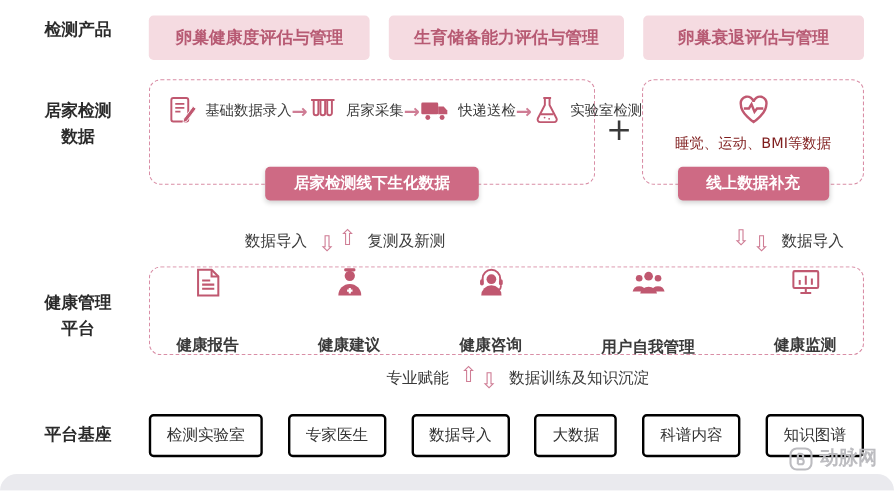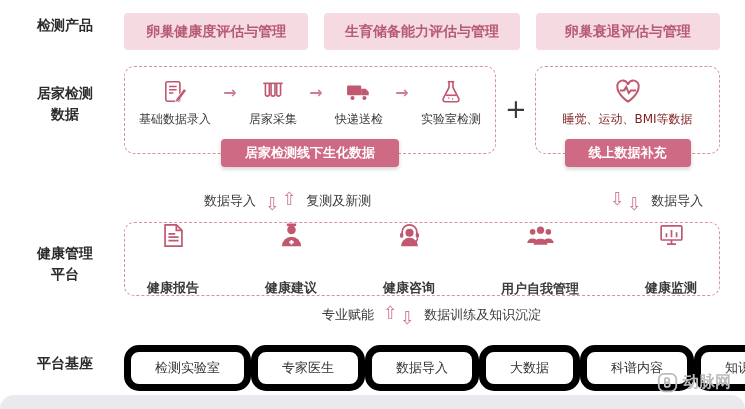--- a/index.html
+++ b/index.html
@@ -12,21 +12,21 @@
   
   .products{position:absolute;left:124px;top:13px;width:596px;display:flex;gap:16px;}
   .pbox{flex:1;background:#f5dbe1;color:#b75a73;font-weight:700;font-size:14px;
         height:37px;display:flex;align-items:center;justify-content:center;border-radius:4px;}
   
   .dashbox{position:absolute;border:1.5px dashed #d98ea6;border-radius:10px;box-sizing:border-box;background:#fff;}
   #home-box{left:124px;top:66px;width:372px;height:88px;display:flex;
             justify-content:space-between;align-items:flex-start;padding:12px 14px 0;}
   #online-box{left:535px;top:66px;width:185px;height:88px;display:flex;flex-direction:column;
               align-items:center;padding-top:9px;}
-  .step{display:flex;flex-direction:column;align-items:center;gap:6px;}
+  .step{display:flex;flex-direction:row;align-items:center;gap:6px;}
   .steplbl{font-size:12px;color:#3a3a3a;white-space:nowrap;}
   .harrow{color:#cf7d95;font-size:16px;font-weight:700;margin-top:6px;line-height:1;}
   .badge{position:absolute;left:50%;bottom:-14px;transform:translateX(-50%);
          background:#ce6a84;color:#fff;font-size:13px;font-weight:700;padding:5px 24px;
          border-radius:4px;white-space:nowrap;box-shadow:0 2px 4px rgba(0,0,0,.18);}
   #plus{position:absolute;left:498px;top:94px;width:36px;text-align:center;
         font-size:26px;color:#3a3a3a;}
   #online-lbl{font-size:12px;color:#7f1d1d;margin-top:5px;white-space:nowrap;text-align:right;}
   
   .flow{position:absolute;display:flex;align-items:center;gap:9px;font-size:13px;color:#3a3a3a;}
@@ -37,21 +37,21 @@
   .va span{color:#cf7d95;font-size:18px;line-height:1;font-family:"DejaVu Sans",sans-serif;}
   .va .shift-down{transform:translateY(3px);}
   .va .shift-up{transform:translateY(-2px);}
   
   #platform-box{left:124px;top:222px;width:596px;height:74px;display:flex;
                 align-items:center;justify-content:space-between;padding:0 22px;}
   .pitem{display:flex;flex-direction:column;align-items:center;gap:5px;}
   .pitem .steplbl{font-size:13px;font-weight:600;margin-top:25px;}
   
   #base-row{position:absolute;left:124px;top:345px;width:596px;display:flex;justify-content:space-between;}
-  .bbox{border:7px solid #000000;border-radius:15px;background:#fff;padding:7px 24px;
+  .bbox{border:2px solid #000000;border-radius:4px;background:#fff;padding:7px 13px;
         font-size:13px;color:#333;white-space:nowrap;}
   
   #watermark{position:absolute;right:14px;bottom:16px;display:flex;align-items:center;gap:5px;
              color:#bcbcc0;font-weight:700;font-size:16px;}
   #bottom-band{position:absolute;left:0;right:0;bottom:0;height:14px;background:#eaeaee;
                border-radius:16px 16px 0 0;}
   svg{display:block;}
 </style>
 </head>
 <body>

